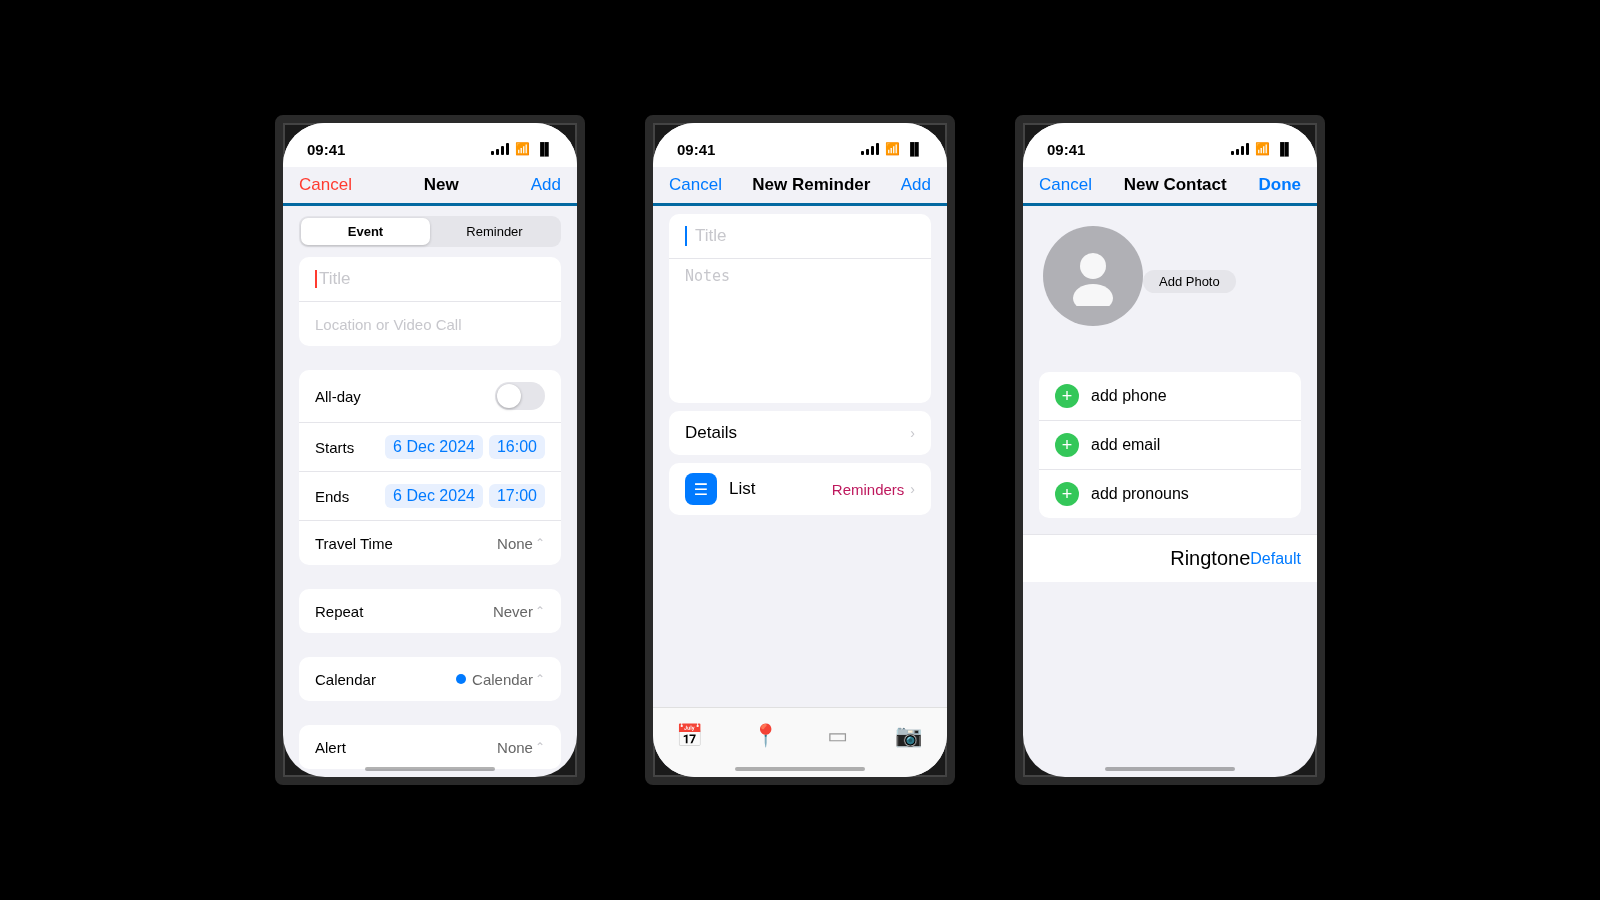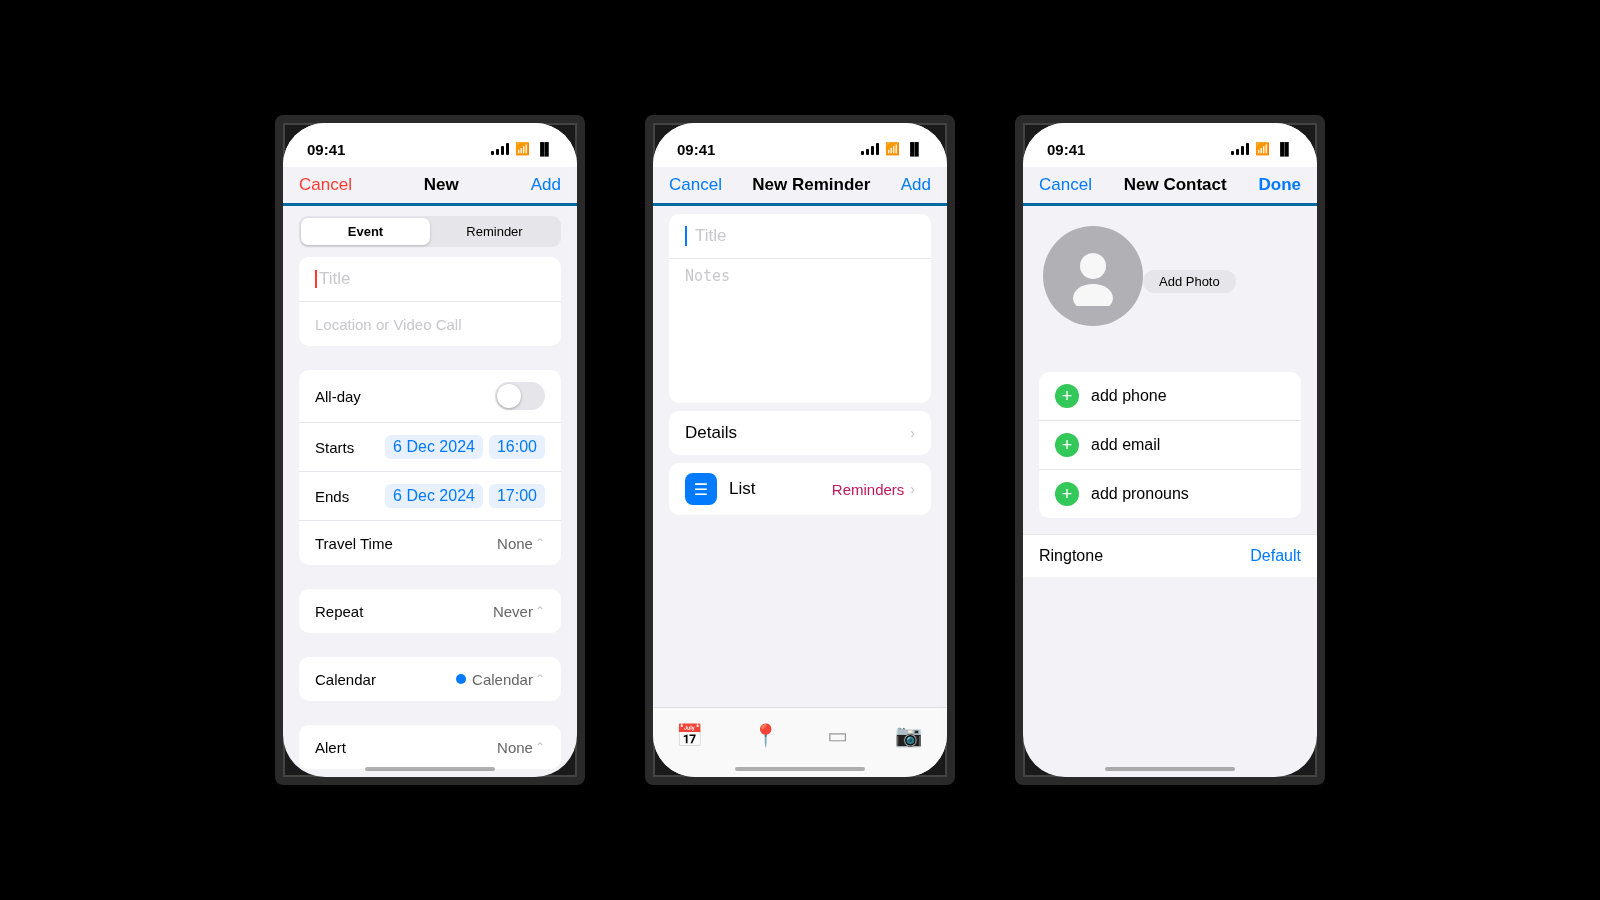--- a/index.html
+++ b/index.html
@@ -364,23 +364,24 @@
       color: #000;
     }
     .ringtone-row {
       display: flex;
       align-items: center;
       padding: 12px 16px;
       background: #fff;
       border-top: 1px solid #e5e5ea;
     }
     .ringtone-label {
-      font-size: 16px;
+      font-size: 20px;
       color: #000;
       flex: 1;
+      text-align: right;
     }
     .ringtone-value {
       font-size: 16px;
       color: #007aff;
     }
     
     .home-indicator {
       position: absolute;
       bottom: 6px;
       left: 50%;

